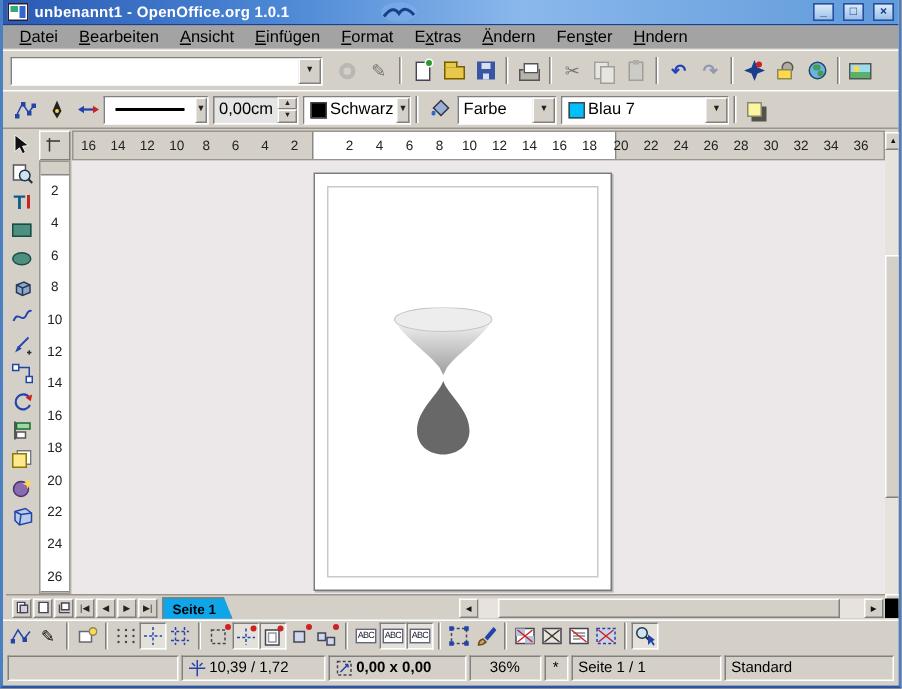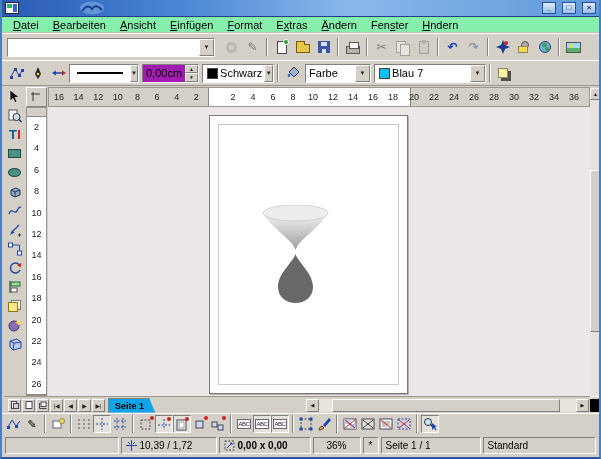--- a/index.html
+++ b/index.html
@@ -13,38 +13,38 @@
     border-bottom:1px solid #1d3f86;padding:0 3px;gap:4px;}
   .titlebar .title{color:#fff;font-size:10px;font-weight:bold;white-space:nowrap;letter-spacing:.2px;}
   .appicon{width:14px;height:12px;background:#fff;border:1px solid #223;position:relative;flex:none;}
   .appicon::after{content:"";position:absolute;left:1px;top:1px;width:5px;height:4px;background:#3a7;}
   .appicon::before{content:"";position:absolute;right:1px;top:1px;width:4px;height:8px;background:#36c;}
   .oologo{flex:none;margin-left:56px;}
   .tb-spacer{flex:1;}
   .winbtn{width:14px;height:12px;flex:none;margin-left:2px;background:linear-gradient(#dcebfa,#9cc0e8);
     border:1px solid #2a4e9c;color:#143c8c;font-size:8px;line-height:10px;text-align:center;font-weight:bold;}
   
-  .menubar{position:absolute;left:0;top:17px;width:100%;height:16px;background:#86efac;display:flex;
+  .menubar{position:absolute;left:0;top:17px;width:100%;height:16px;background:#a3a3a3;display:flex;
     align-items:center;padding-left:4px;font-size:11px;border-bottom:1px solid #c0bcb4;}
   .mi{padding:1px 7px;white-space:nowrap;}
   .mi u{text-decoration:underline;}
   
   .funcbar{position:absolute;left:0;top:33px;width:100%;height:27px;background:#d4d0c8;display:flex;
     align-items:center;padding:0 5px;border-top:1px solid #fff;}
   .objbar{position:absolute;left:0;top:60px;width:100%;height:26px;background:#d4d0c8;display:flex;
     align-items:center;padding:0 4px;border-top:1px solid #fff;border-bottom:1px solid #9a968e;}
   .sep{width:2px;height:18px;margin:0 3px;border-left:1px solid #808080;border-right:1px solid #fff;flex:none;}
   .ib{width:21px;height:21px;display:flex;align-items:center;justify-content:center;flex:none;position:relative;}
   .gray{filter:grayscale(1);opacity:.45;}
   .combo{display:flex;align-items:stretch;background:#fff;border:1px solid;border-color:#808080 #fff #fff #808080;
     height:19px;flex:none;}
   .combo .cfield{display:flex;align-items:center;padding:0 3px;font-size:11px;background:#fff;}
   .combo .cbtn{width:15px;background:#d4d0c8;border:1px solid;border-color:#fff #808080 #808080 #fff;
     display:flex;align-items:center;justify-content:center;font-size:6px;color:#222;}
-  .spin{display:flex;border:1px solid;border-color:#808080 #fff #fff #808080;height:19px;background:#a21caf;flex:none;}
+  .spin{display:flex;border:1px solid;border-color:#808080 #fff #fff #808080;height:19px;background:#e5e5e5;flex:none;}
   .spin .sfield{display:flex;align-items:center;padding:0 3px;font-size:11px;}
   .spin .sbtns{display:flex;flex-direction:column;width:13px;}
   .spin .sbtns span{flex:1;background:#d4d0c8;border:1px solid;border-color:#fff #808080 #808080 #fff;
     font-size:5px;line-height:6px;text-align:center;color:#222;}
   .sw{width:11px;height:11px;border:1px solid #444;margin:0 2px;flex:none;}
   .linepreview{width:46px;height:2px;background:#000;margin:0 4px;}
   
   .icn-stop{width:11px;height:11px;border:3px solid #9a9a9a;border-radius:50%;}
   .pg{position:relative;width:10px;height:13px;background:#fff;border:1px solid #445;}
   .icn-new .dot{position:absolute;right:-3px;top:-3px;width:6px;height:6px;background:#2d9a2d;border:1px solid #fff;border-radius:50%;}
@@ -134,20 +134,21 @@
   .sc-blank{flex:1;max-width:211px;}
   svg{display:block;}
 </style>
 </head>
 <body>
 
 <div class="window">
 
   <div class="titlebar">
     <span class="appicon"></span>
+    <span class="title">unbenannt1 - OpenOffice.org 1.0.1</span>
     <span class="oologo">
       <svg width="26" height="14" viewBox="0 0 26 14">
         <ellipse cx="13" cy="7" rx="12" ry="6.5" fill="#7fb2e8" opacity="0.55"></ellipse>
         <path d="M3 10 Q9 2 13 8 Q17 2 23 9" stroke="#1a3e8c" stroke-width="2" fill="none"></path>
       </svg>
     </span>
     <span class="tb-spacer"></span>
     <span class="winbtn">_</span>
     <span class="winbtn">□</span>
     <span class="winbtn">×</span>

